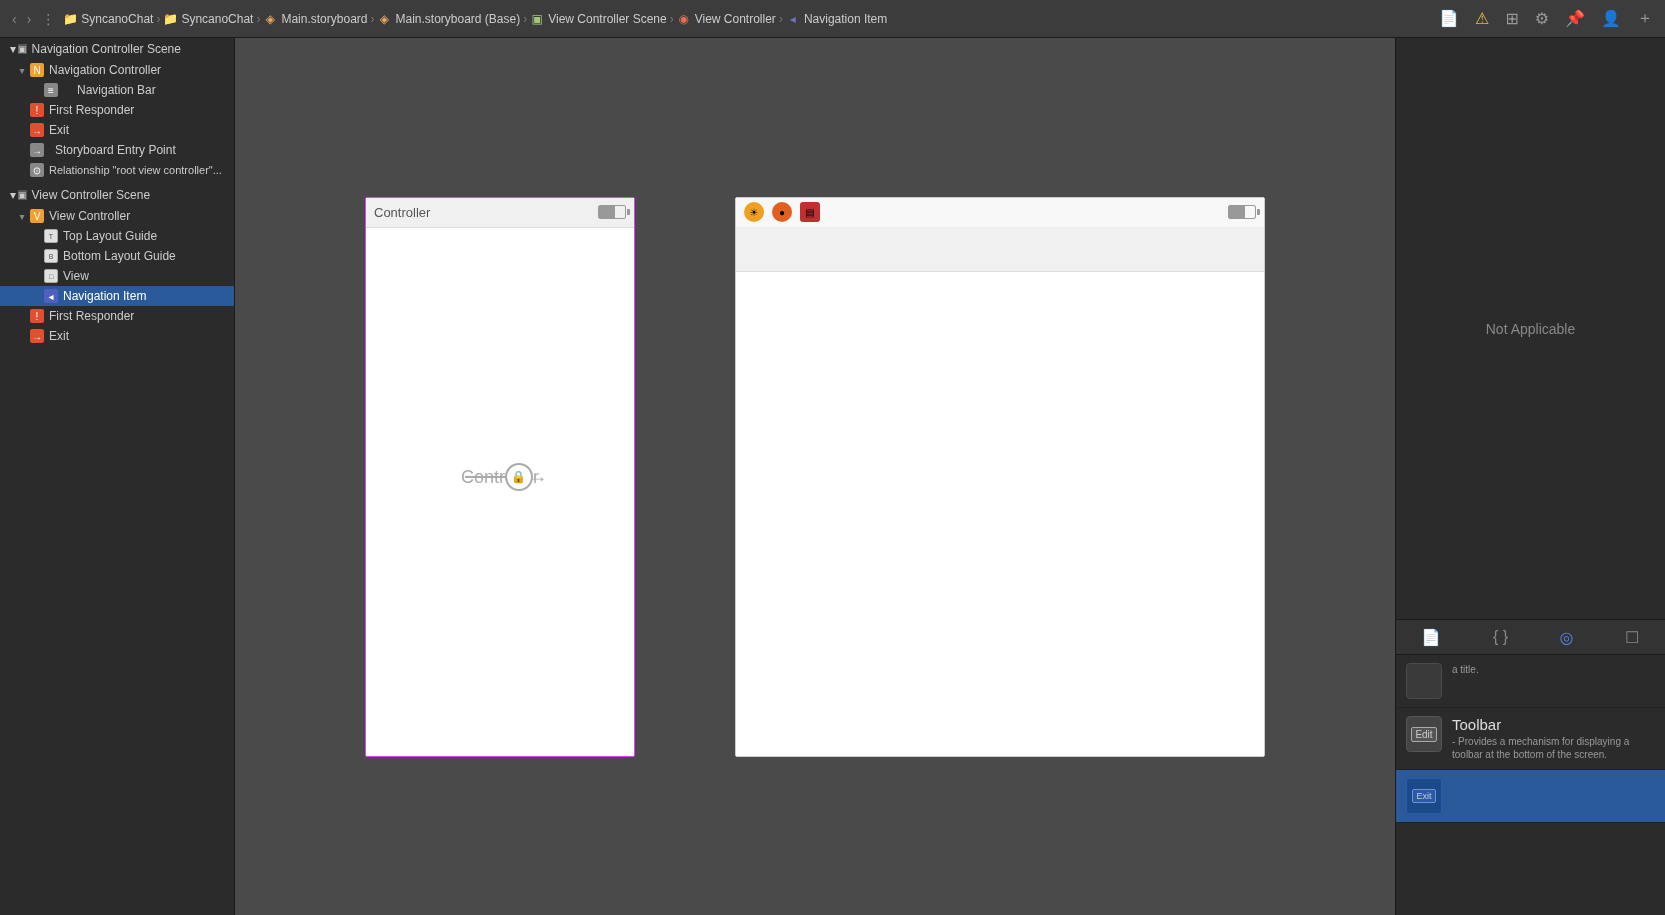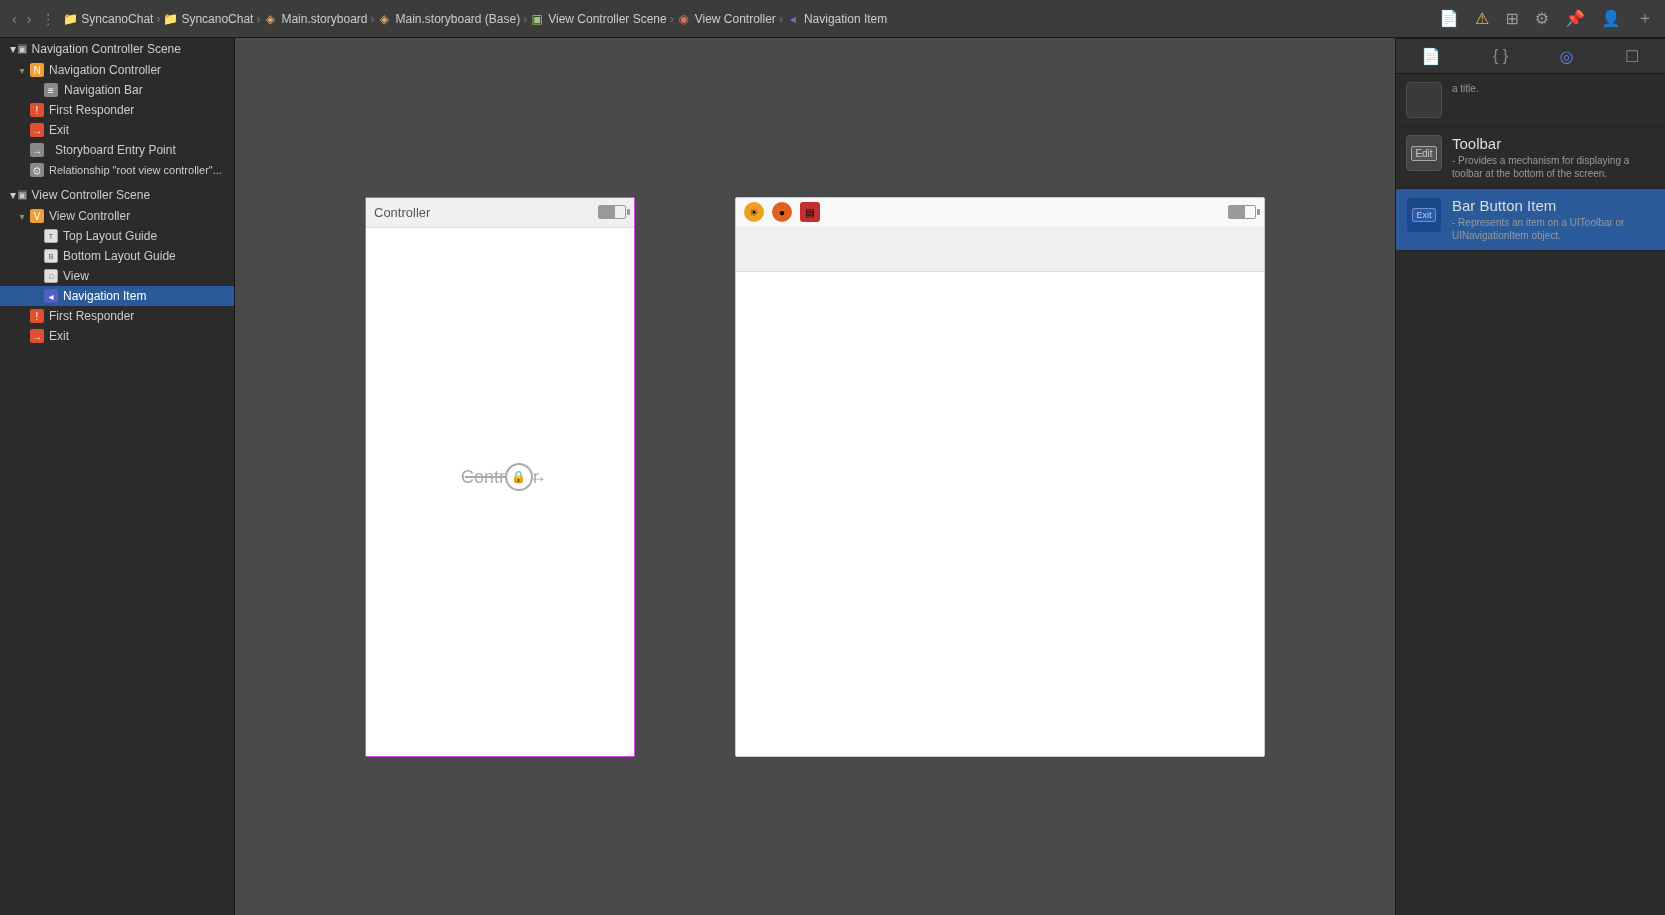--- a/index.html
+++ b/index.html
@@ -448,21 +448,21 @@
 
     <div class="nav-item" style="padding-left:16px;">
       <span class="disclosure">▾</span>
       <span class="item-icon icon-nav-ctrl">N</span>
       <span style="margin-left:3px">Navigation Controller</span>
     </div>
 
     <div class="nav-item" style="padding-left:30px;">
       <span class="disclosure"></span>
       <span class="item-icon icon-nav-bar">≡</span>
-      <span style="margin-left:4px">Navigation Bar</span>
+      <span style="margin-left:17px">Navigation Bar</span>
     </div>
 
     <div class="nav-item" style="padding-left:16px;">
       <span class="disclosure"></span>
       <span class="item-icon icon-responder">!</span>
       <span style="margin-left:3px">First Responder</span>
     </div>
 
     <div class="nav-item" style="padding-left:16px;">
       <span class="disclosure"></span>
@@ -566,20 +566,23 @@
           </div>
         </div>
         <div class="vc-nav-bar"></div>
         <div class="vc-content"></div>
       </div>
 
     </div>
   </div>
 
   <div class="right-panel">
+    <div class="right-panel-top">
+      <span>Not Applicable</span>
+    </div>
 
     <div class="right-panel-toolbar">
       <span class="rp-tb-btn">📄</span>
       <span class="rp-tb-btn">{ }</span>
       <span class="rp-tb-btn active">◎</span>
       <span class="rp-tb-btn">☐</span>
     </div>
 
     <div class="right-panel-library">
 
@@ -597,23 +600,19 @@
         <div class="library-item-text">
           <div class="library-item-title"><span>Toolbar</span></div>
           <div class="library-item-desc">- Provides a mechanism for displaying a toolbar at the bottom of the screen.</div>
         </div>
       </div>
 
       <div class="library-item selected">
         <div class="library-item-icon" style="background:#1a4a8a;border-color:#2a5aaa;">
           <span style="font-size:9px;color:#ccc;border:1px solid #7090cc;padding:1px 3px;border-radius:2px;background:#2a5aaa">Exit</span>
         </div>
-        <div class="library-item-text">
-          <div class="library-item-title"><span>Bar Button Item</span></div>
-          <div class="library-item-desc">- Represents an item on a UIToolbar or UINavigationItem object.</div>
-        </div>
       </div>
 
 
     </div>
   </div>
 
 </div>
 
 </body></html>

